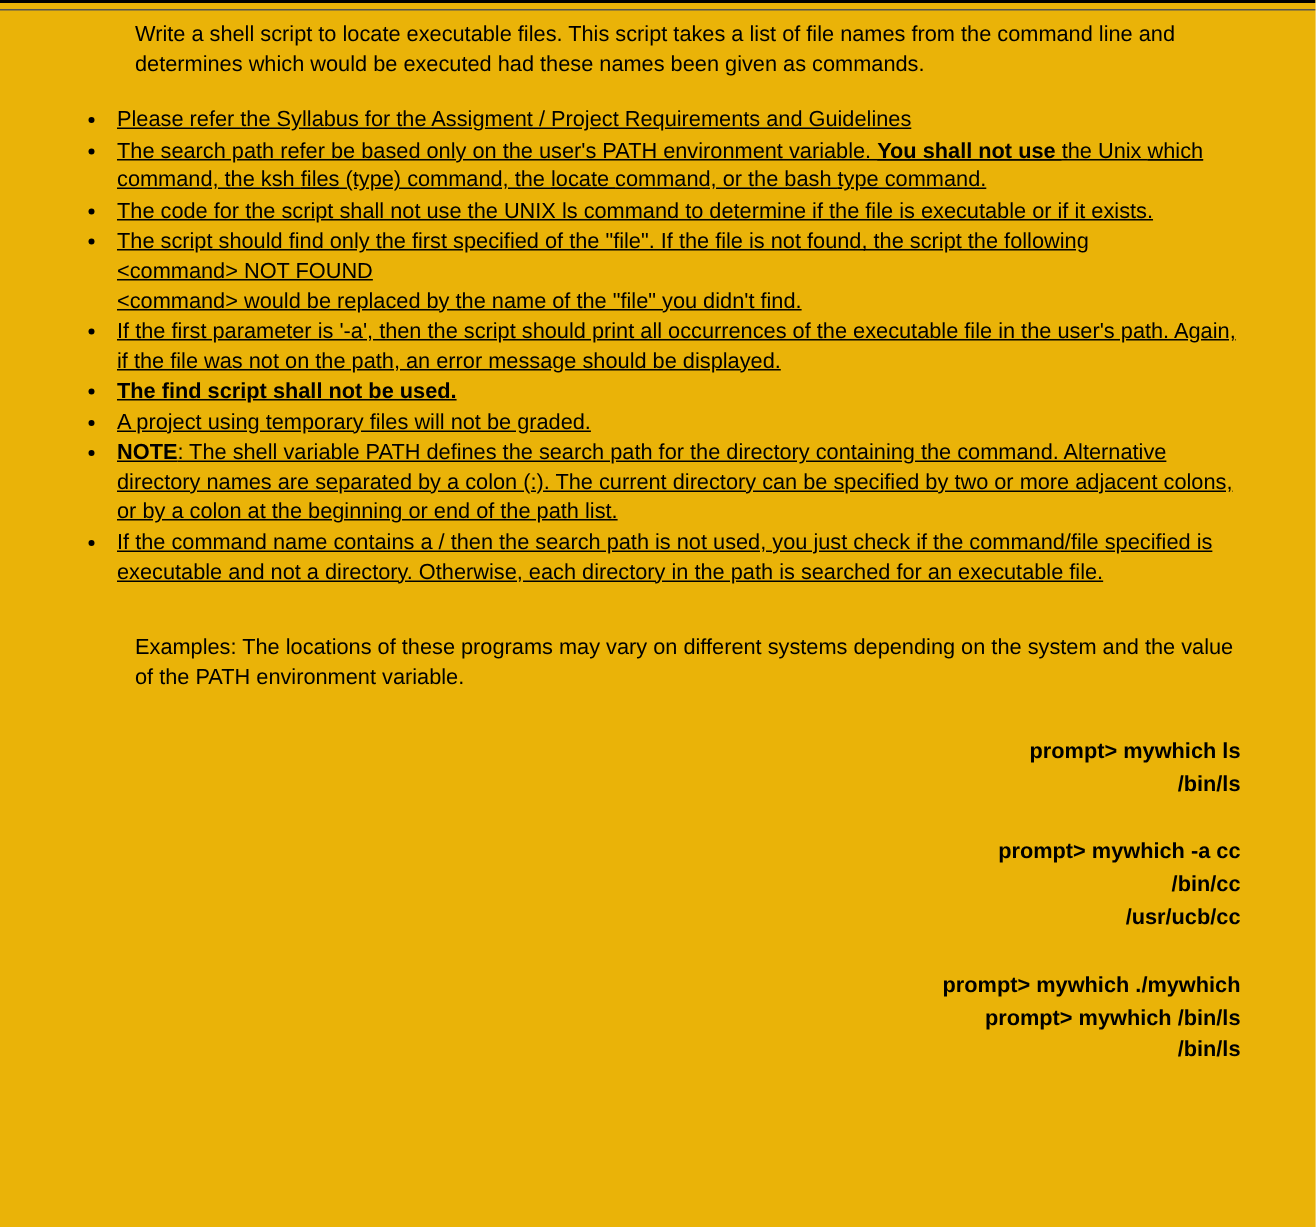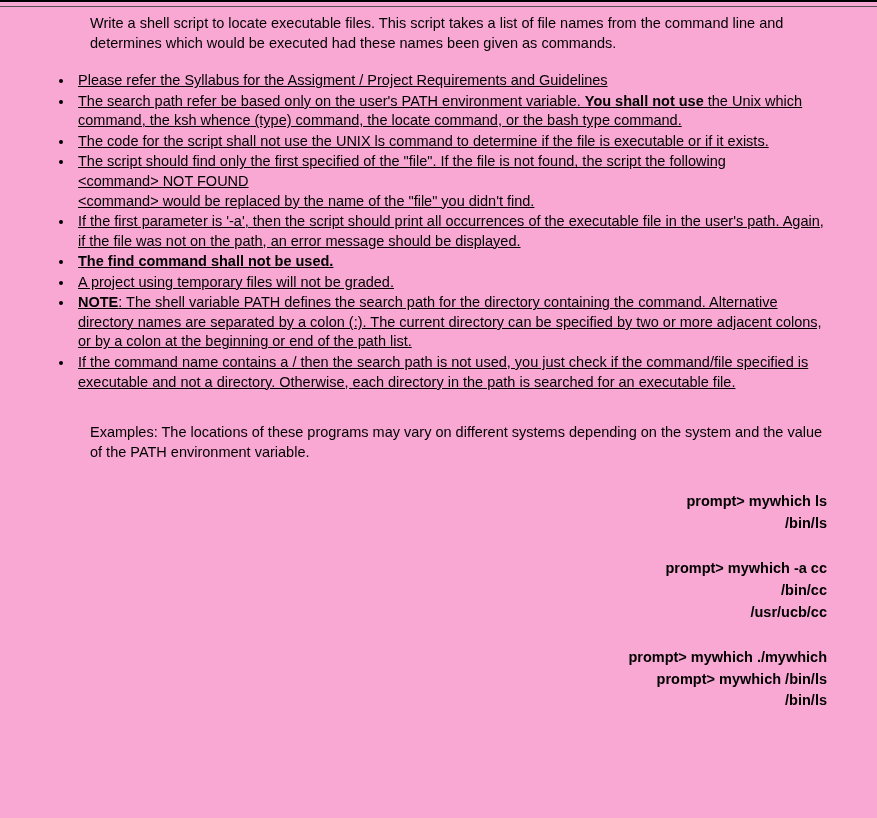--- a/index.html
+++ b/index.html
@@ -9,21 +9,21 @@
     font-family: Arial, Helvetica, sans-serif;
     font-size: 14.5px;
     color: #000;
     background: #fff;
     line-height: 1.35;
   }
   .page {
     width: 877px;
     min-height: 818px;
     padding: 12px 30px 30px 30px;
-    background: #f9a8d4;
+    background: #eab308;
     border-top: 2px solid #000;
     position: relative;
   }
   .page::before {
     content: "";
     position: absolute;
     top: 4px;
     left: 0;
     right: 0;
     height: 0.5px;
@@ -57,30 +57,30 @@
 </head>
 <body>
 
 <div class="page">
 
   <div class="intro">Write a shell script to locate executable files. This script takes a list of file names from the command line and determines which would be executed had these names been given as commands.</div>
 
   <ul class="bullets">
     <li>Please refer the Syllabus for the Assigment / Project Requirements and Guidelines</li>
     <li>
-      <span>The search path refer be based only on the user's PATH environment variable. </span><span class="b u">You shall not use </span><span>the Unix </span><span class="u">which </span><span>command, the ksh </span><span class="u">whence</span><span> (type) command, the </span><span class="u">locate </span><span>command, or the bash </span><span class="u">type</span><span> command.</span>
+      <span>The search path refer be based only on the user's PATH environment variable. </span><span class="b u">You shall not use </span><span>the Unix </span><span class="u">which </span><span>command, the ksh </span><span class="u">files</span><span> (type) command, the </span><span class="u">locate </span><span>command, or the bash </span><span class="u">type</span><span> command.</span>
     </li>
     <li>The code for the script shall not use the UNIX ls command to determine if the file is executable or if it exists.</li>
     <li>
       <span>The script should find only the first specified of the "file". If the file is not found, the script  the following</span><br>
       <span>&lt;command&gt; NOT FOUND</span><br>
       <span>&lt;command&gt; would be replaced by the name of the "file" you didn't find.</span>
     </li>
     <li>If the first parameter is '-a', then the script should print all occurrences of the executable file in the user's path. Again, if the file was not on the path, an error message should be displayed.</li>
-    <li class="b">The find command shall not be used.</li>
+    <li class="b">The find script shall not be used.</li>
     <li>A project using temporary files will not be graded.</li>
     <li>
       <span class="b">NOTE</span><span>: The shell variable PATH defines the search path for the directory containing the command. Alternative directory names are separated by a colon (:). The current directory can be specified by two or more adjacent colons, or by a colon at the beginning or end of the path list.</span>
     </li>
     <li>If the command name contains a / then the search path is not used, you just check if the command/file specified is executable and not a directory. Otherwise, each directory in the path is searched for an executable file.</li>
   </ul>
 
   <div class="gap"></div>
 
   <div class="section">

